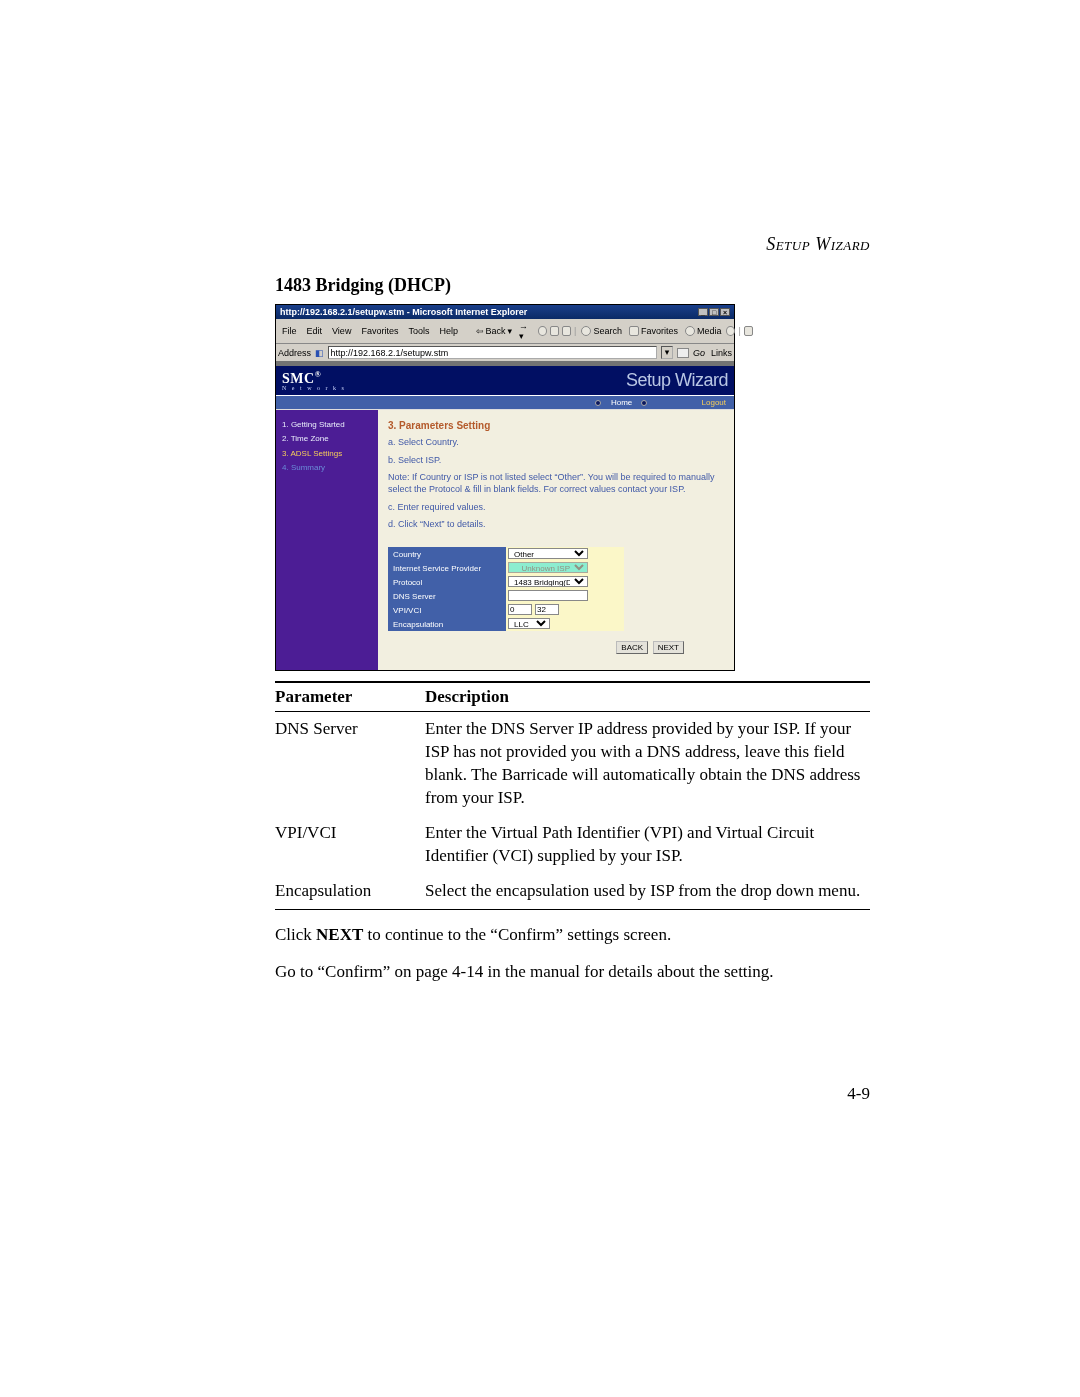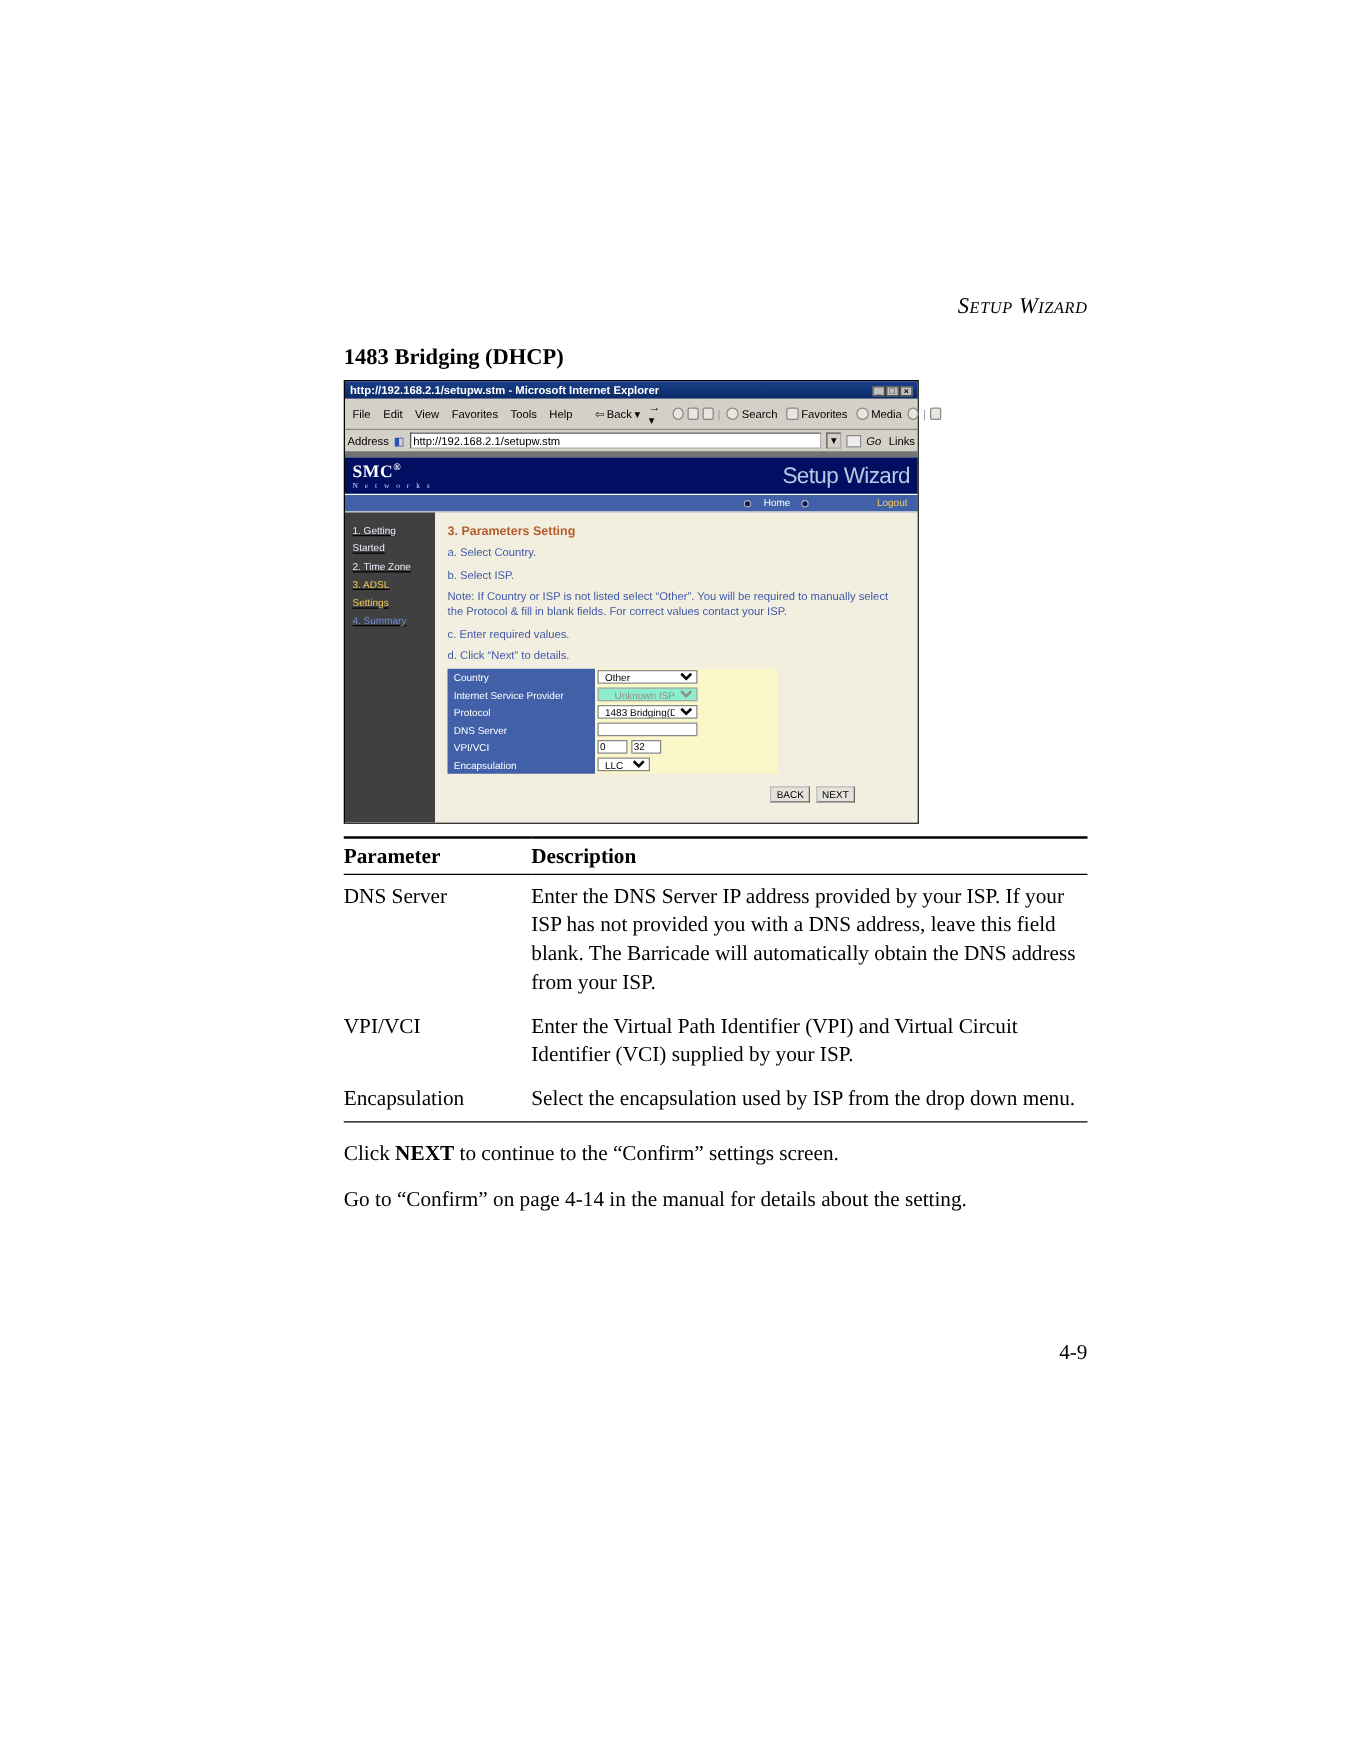--- a/index.html
+++ b/index.html
@@ -144,59 +144,58 @@
     border-bottom:1px solid #ddd;
   }
   .sub-bar .link { color:#fff; margin-left:8px; }
   .sub-bar .link.logout { color:#f6cd5a;padding-left:45px; }
   .sub-bar .dot { display:inline-block; width:6px; height:6px; border-radius:50%; background:#0a1860; margin-right:2px; vertical-align:middle; border:1px solid #aaa;}
   .app-body {
     display: flex;
     background: #f2efe0;
   }
   .side {
-    width: 72px;
-    background: #404040;
+    width: 102px;
+    background: #4c1d95;
     padding: 8px 6px 40px 6px;
     font-size: 8px;
     line-height: 1.8;
-    text-decoration: underline;
   }
   .side a { display:block; color:#6a8cd8; text-decoration:none; }
   .side a.current { color:#f6cd5a; }
   .side a.done { color:#e9edfb; }
   .main {
     flex: 1;
     padding: 10px 10px 16px 10px;
     color: #4059a7;
     font-size: 9px;
     position:relative;
   }
   .main .step-title {
     color: #b45a2b;
     font-weight: bold;
     font-size: 10px;
   }
   .main p { margin-top: 6px; line-height:1.3; }
   .form-area {
     display: flex;
-    margin-top: 4px;
+    margin-top: 16px;
   }
   .labels-col {
     background: #4160a8;
     color: #fff;
     width: 118px;
   }
   .labels-col div {
     padding: 2px 5px;
     font-size: 8px;
     height: 14px;
     line-height: 11px;
   }
-  .fields-col { background:#fbf7c8; width:146px; }
+  .fields-col { background:#fbf7c8; width:118px; }
   .fields-col .cell {
     height:14px;
     padding:1px 2px;
     font-size:8px;
     display:flex;
     gap:3px;
   }
   .fields-col select,
   .fields-col input[type=text] {
     font-size: 8px;

